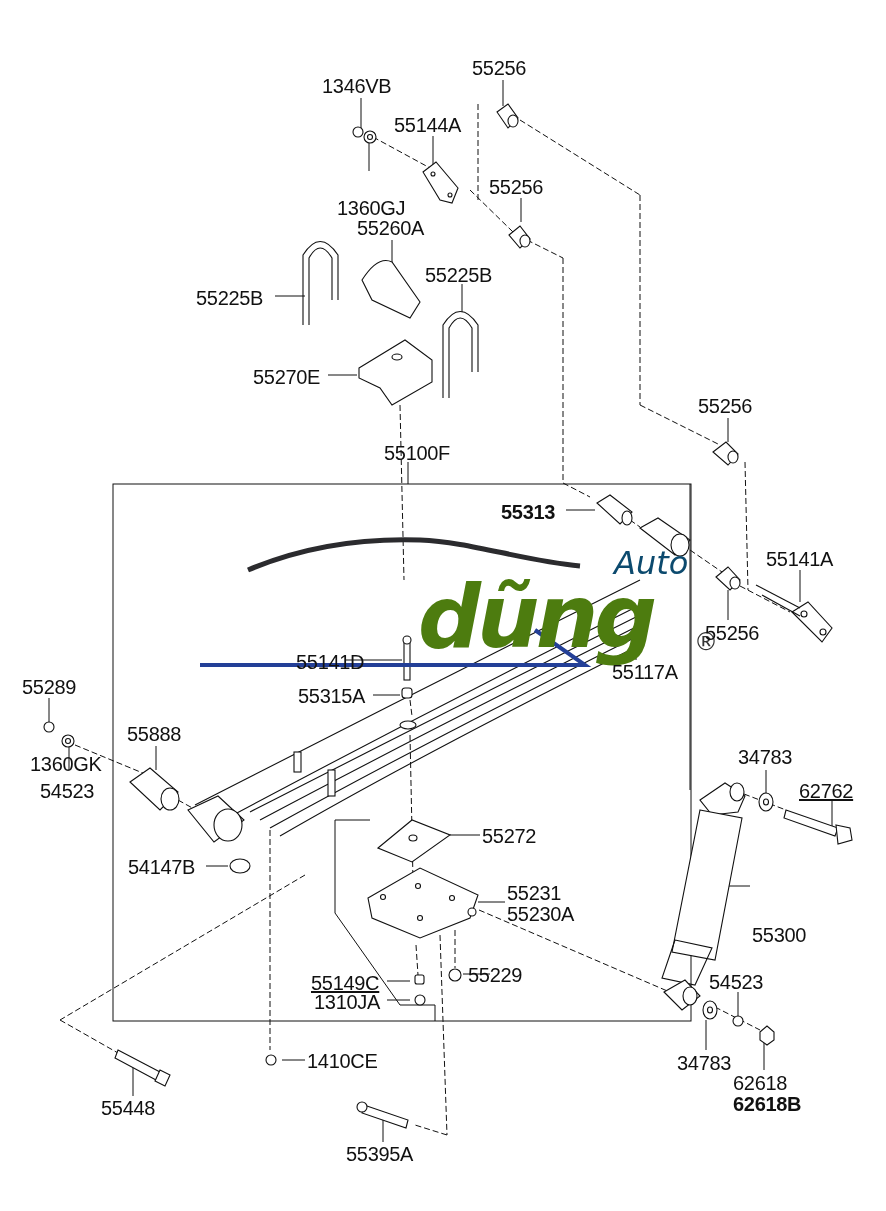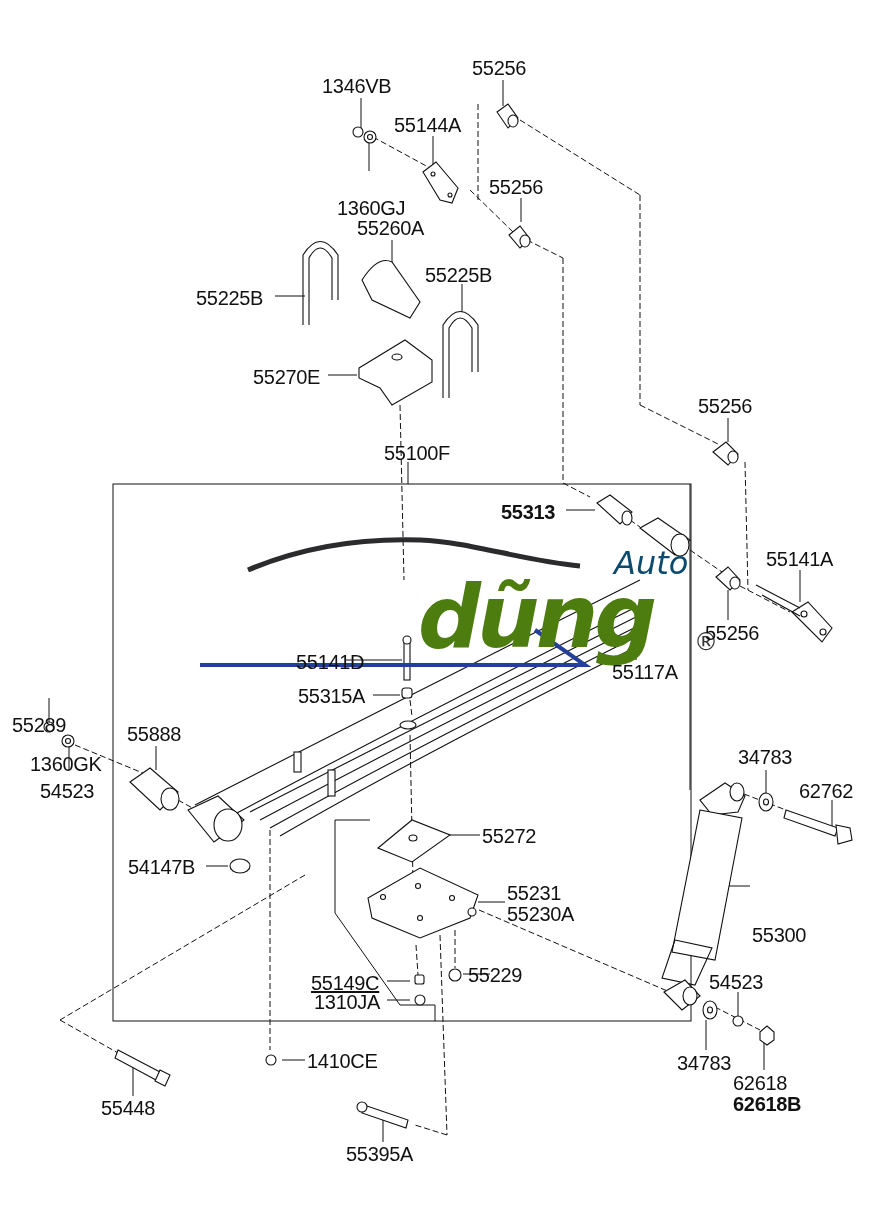--- a/index.html
+++ b/index.html
@@ -220,27 +220,27 @@
 <div class="lbl" style="left:196px; top:288px;">55225B</div>
 <div class="lbl" style="left:425px; top:265px;">55225B</div>
 <div class="lbl" style="left:253px; top:367px;">55270E</div>
 <div class="lbl" style="left:384px; top:443px;">55100F</div>
 <div class="lbl" style="left:698px; top:396px;">55256</div>
 <div class="lbl" style="left:501px; top:502px;font-weight:bold;">55313</div>
 <div class="lbl" style="left:766px; top:549px;">55141A</div>
 <div class="lbl" style="left:705px; top:623px;">55256</div>
 <div class="lbl" style="left:296px; top:652px;">55141D</div>
 <div class="lbl" style="left:612px; top:662px;">55117A</div>
-<div class="lbl" style="left:12px; top:677px;margin-top:38px;">55289</div>
+<div class="lbl" style="left:22px; top:677px;">55289</div>
 <div class="lbl" style="left:298px; top:686px;">55315A</div>
 <div class="lbl" style="left:127px; top:724px;">55888</div>
 <div class="lbl lbl2" style="left:40px; top:781px;">54523</div>
 <div class="lbl lbl2" style="left:30px; top:754px;">1360GK</div>
 <div class="lbl" style="left:738px; top:747px;">34783</div>
-<div class="lbl" style="left:799px; top:781px;">62762</div>
+<div class="lbl" style="left:799px; top:781px;text-decoration:underline;">62762</div>
 <div class="lbl" style="left:482px; top:826px;">55272</div>
 <div class="lbl" style="left:128px; top:857px;">54147B</div>
 <div class="lbl" style="left:752px; top:877px;margin-top:48px;">55300</div>
 <div class="lbl lbl2" style="left:507px; top:883px;">55231</div>
 <div class="lbl lbl2" style="left:507px; top:904px;">55230A</div>
 <div class="lbl" style="left:468px; top:965px;">55229</div>
 <div class="lbl" style="left:311px; top:973px;text-decoration:underline;">55149C</div>
 <div class="lbl" style="left:709px; top:972px;">54523</div>
 <div class="lbl" style="left:314px; top:992px;">1310JA</div>
 <div class="lbl" style="left:677px; top:1053px;">34783</div>

